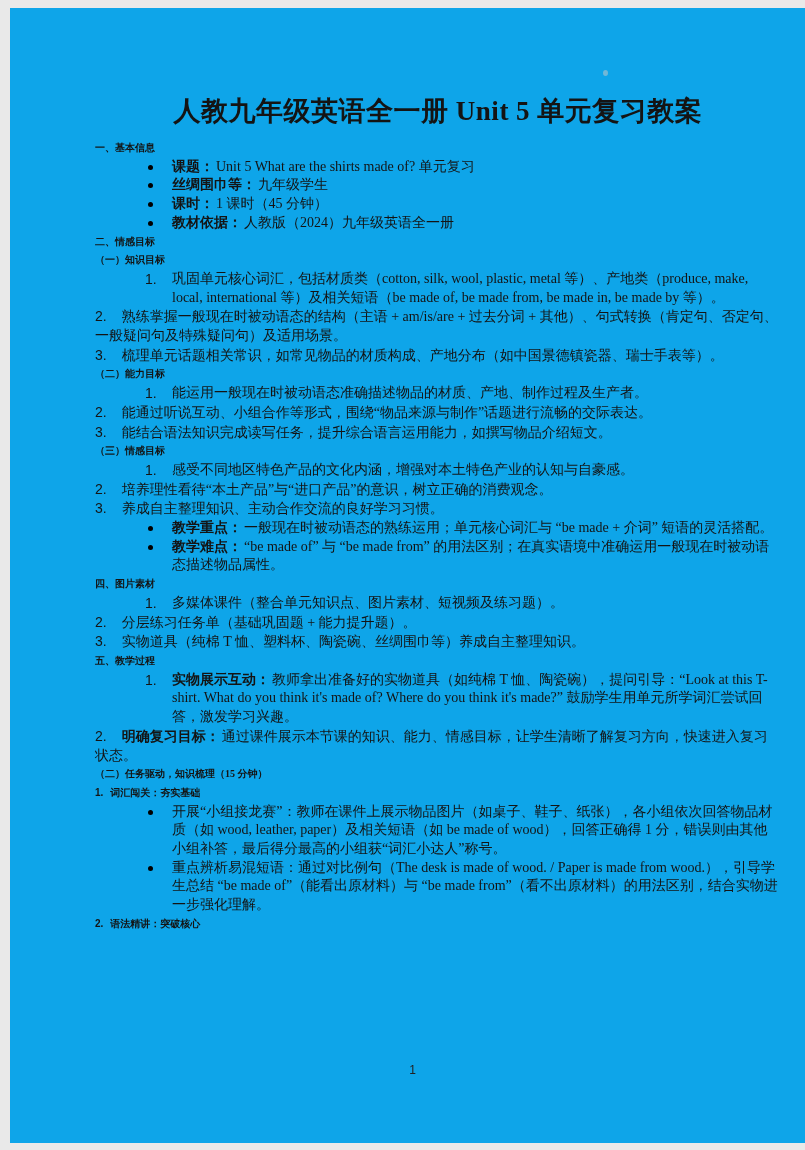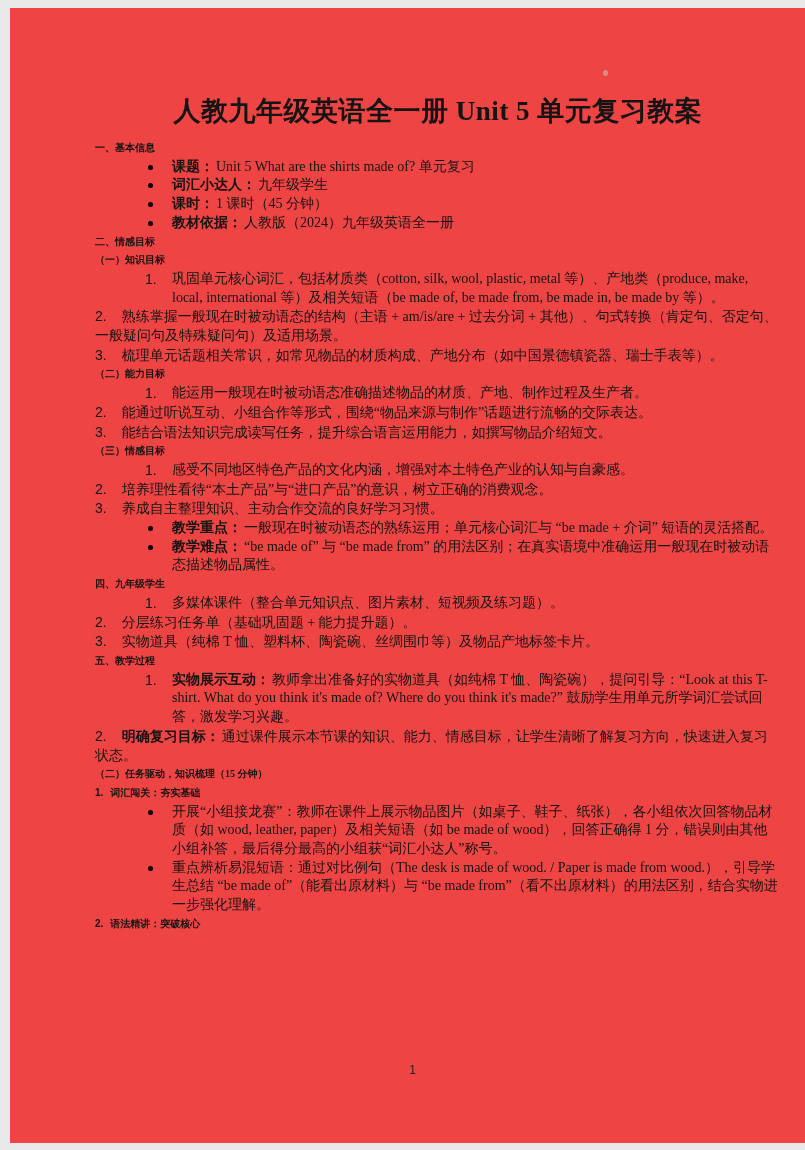--- a/index.html
+++ b/index.html
@@ -6,21 +6,21 @@
   body{
     width:805px;height:1150px;position:relative;overflow:hidden;
     background:#ffffff;
     font-family:"Liberation Serif","DejaVu Serif",serif;
     color:#141414;
   }
   .edge{position:absolute;background:#e9e9e9;}
   .edge-left{left:0;top:0;width:10px;height:1150px;}
   .edge-top{left:0;top:0;width:805px;height:8px;}
   .edge-bottom{left:0;top:1143px;width:805px;height:7px;}
-  .page{position:absolute;left:10px;top:8px;width:795px;height:1135px;background:#ef4444;}
+  .page{position:absolute;left:10px;top:8px;width:795px;height:1135px;background:#0ea5e9;}
   .content{
     position:absolute;left:85px;top:86px;width:686px;
     font-size:14px;line-height:18.7px;
   }
   .doc-title{
     font-size:27px;line-height:34px;font-weight:bold;
     text-align:center;margin:0 0 11px 0;letter-spacing:0.5px;
     white-space:nowrap;
   }
   .blk{margin:0;}
@@ -49,42 +49,42 @@
 </head>
 <body>
 
 <div class="page">
   <div class="smudge"></div>
   <div class="content">
     <div class="doc-title">人教九年级英语全一册 Unit 5 单元复习教案</div>
     <div>
         <div class="blk h1"><span class="txt">一、基本信息</span></div>
         <div class="blk bullet"><span class="dot"></span><span class="label">课题：</span><span class="txt">Unit 5 What are the shirts made of?  单元复习</span></div>
-        <div class="blk bullet"><span class="dot"></span><span class="label">词汇小达人：</span><span class="txt">九年级学生</span></div>
+        <div class="blk bullet"><span class="dot"></span><span class="label">丝绸围巾等：</span><span class="txt">九年级学生</span></div>
         <div class="blk bullet"><span class="dot"></span><span class="label">课时：</span><span class="txt">1 课时（45 分钟）</span></div>
         <div class="blk bullet"><span class="dot"></span><span class="label">教材依据：</span><span class="txt">人教版（2024）九年级英语全一册</span></div>
         <div class="blk h1"><span class="txt">二、情感目标</span></div>
         <div class="blk h1"><span class="txt">（一）知识目标</span></div>
         <div class="blk num"><span class="marker">1.</span><span class="txt">巩固单元核心词汇，包括材质类（cotton, silk, wool, plastic, metal 等）、产地类（produce, make, local, international 等）及相关短语（be made of, be made from, be made in, be made by 等）。</span></div>
         <div class="blk p"><span class="marker">2.</span><span class="txt">熟练掌握一般现在时被动语态的结构（主语 + am/is/are + 过去分词 + 其他）、句式转换（肯定句、否定句、一般疑问句及特殊疑问句）及适用场景。</span></div>
         <div class="blk p"><span class="marker">3.</span><span class="txt">梳理单元话题相关常识，如常见物品的材质构成、产地分布（如中国景德镇瓷器、瑞士手表等）。</span></div>
         <div class="blk h1"><span class="txt">（二）能力目标</span></div>
         <div class="blk num"><span class="marker">1.</span><span class="txt">能运用一般现在时被动语态准确描述物品的材质、产地、制作过程及生产者。</span></div>
         <div class="blk p"><span class="marker">2.</span><span class="txt">能通过听说互动、小组合作等形式，围绕“物品来源与制作”话题进行流畅的交际表达。</span></div>
         <div class="blk p"><span class="marker">3.</span><span class="txt">能结合语法知识完成读写任务，提升综合语言运用能力，如撰写物品介绍短文。</span></div>
         <div class="blk h1"><span class="txt">（三）情感目标</span></div>
         <div class="blk num"><span class="marker">1.</span><span class="txt">感受不同地区特色产品的文化内涵，增强对本土特色产业的认知与自豪感。</span></div>
         <div class="blk p"><span class="marker">2.</span><span class="txt">培养理性看待“本土产品”与“进口产品”的意识，树立正确的消费观念。</span></div>
         <div class="blk p"><span class="marker">3.</span><span class="txt">养成自主整理知识、主动合作交流的良好学习习惯。</span></div>
         <div class="blk bullet"><span class="dot"></span><span class="label">教学重点：</span><span class="txt">一般现在时被动语态的熟练运用；单元核心词汇与 “be made + 介词” 短语的灵活搭配。</span></div>
         <div class="blk bullet"><span class="dot"></span><span class="label">教学难点：</span><span class="txt">“be made of” 与 “be made from” 的用法区别；在真实语境中准确运用一般现在时被动语态描述物品属性。</span></div>
-        <div class="blk h1"><span class="txt">四、九年级学生</span></div>
+        <div class="blk h1"><span class="txt">四、图片素材</span></div>
         <div class="blk num"><span class="marker">1.</span><span class="txt">多媒体课件（整合单元知识点、图片素材、短视频及练习题）。</span></div>
         <div class="blk p"><span class="marker">2.</span><span class="txt">分层练习任务单（基础巩固题 + 能力提升题）。</span></div>
-        <div class="blk p"><span class="marker">3.</span><span class="txt">实物道具（纯棉 T 恤、塑料杯、陶瓷碗、丝绸围巾等）及物品产地标签卡片。</span></div>
+        <div class="blk p"><span class="marker">3.</span><span class="txt">实物道具（纯棉 T 恤、塑料杯、陶瓷碗、丝绸围巾等）养成自主整理知识。</span></div>
         <div class="blk h1"><span class="txt">五、教学过程</span></div>
         <div class="blk num"><span class="marker">1.</span><span class="label">实物展示互动：</span><span class="txt">教师拿出准备好的实物道具（如纯棉 T 恤、陶瓷碗），提问引导：“Look at this T-shirt. What do you think it's made of? Where do you think it's made?” 鼓励学生用单元所学词汇尝试回答，激发学习兴趣。</span></div>
         <div class="blk p"><span class="marker">2.</span><span class="label">明确复习目标：</span><span class="txt">通过课件展示本节课的知识、能力、情感目标，让学生清晰了解复习方向，快速进入复习状态。</span></div>
         <div class="blk h1"><span class="txt">（二）任务驱动，知识梳理（15 分钟）</span></div>
         <div class="blk h1m"><span class="marker">1.</span><span class="txt">词汇闯关：夯实基础</span></div>
         <div class="blk bullet"><span class="dot"></span><span class="txt">开展“小组接龙赛”：教师在课件上展示物品图片（如桌子、鞋子、纸张），各小组依次回答物品材质（如 wood, leather, paper）及相关短语（如 be made of wood），回答正确得 1 分，错误则由其他小组补答，最后得分最高的小组获“词汇小达人”称号。</span></div>
         <div class="blk bullet"><span class="dot"></span><span class="txt">重点辨析易混短语：通过对比例句（The desk is made of wood. / Paper is made from wood.），引导学生总结 “be made of”（能看出原材料）与 “be made from”（看不出原材料）的用法区别，结合实物进一步强化理解。</span></div>
         <div class="blk h1m"><span class="marker">2.</span><span class="txt">语法精讲：突破核心</span></div>
       </div>
   </div>

